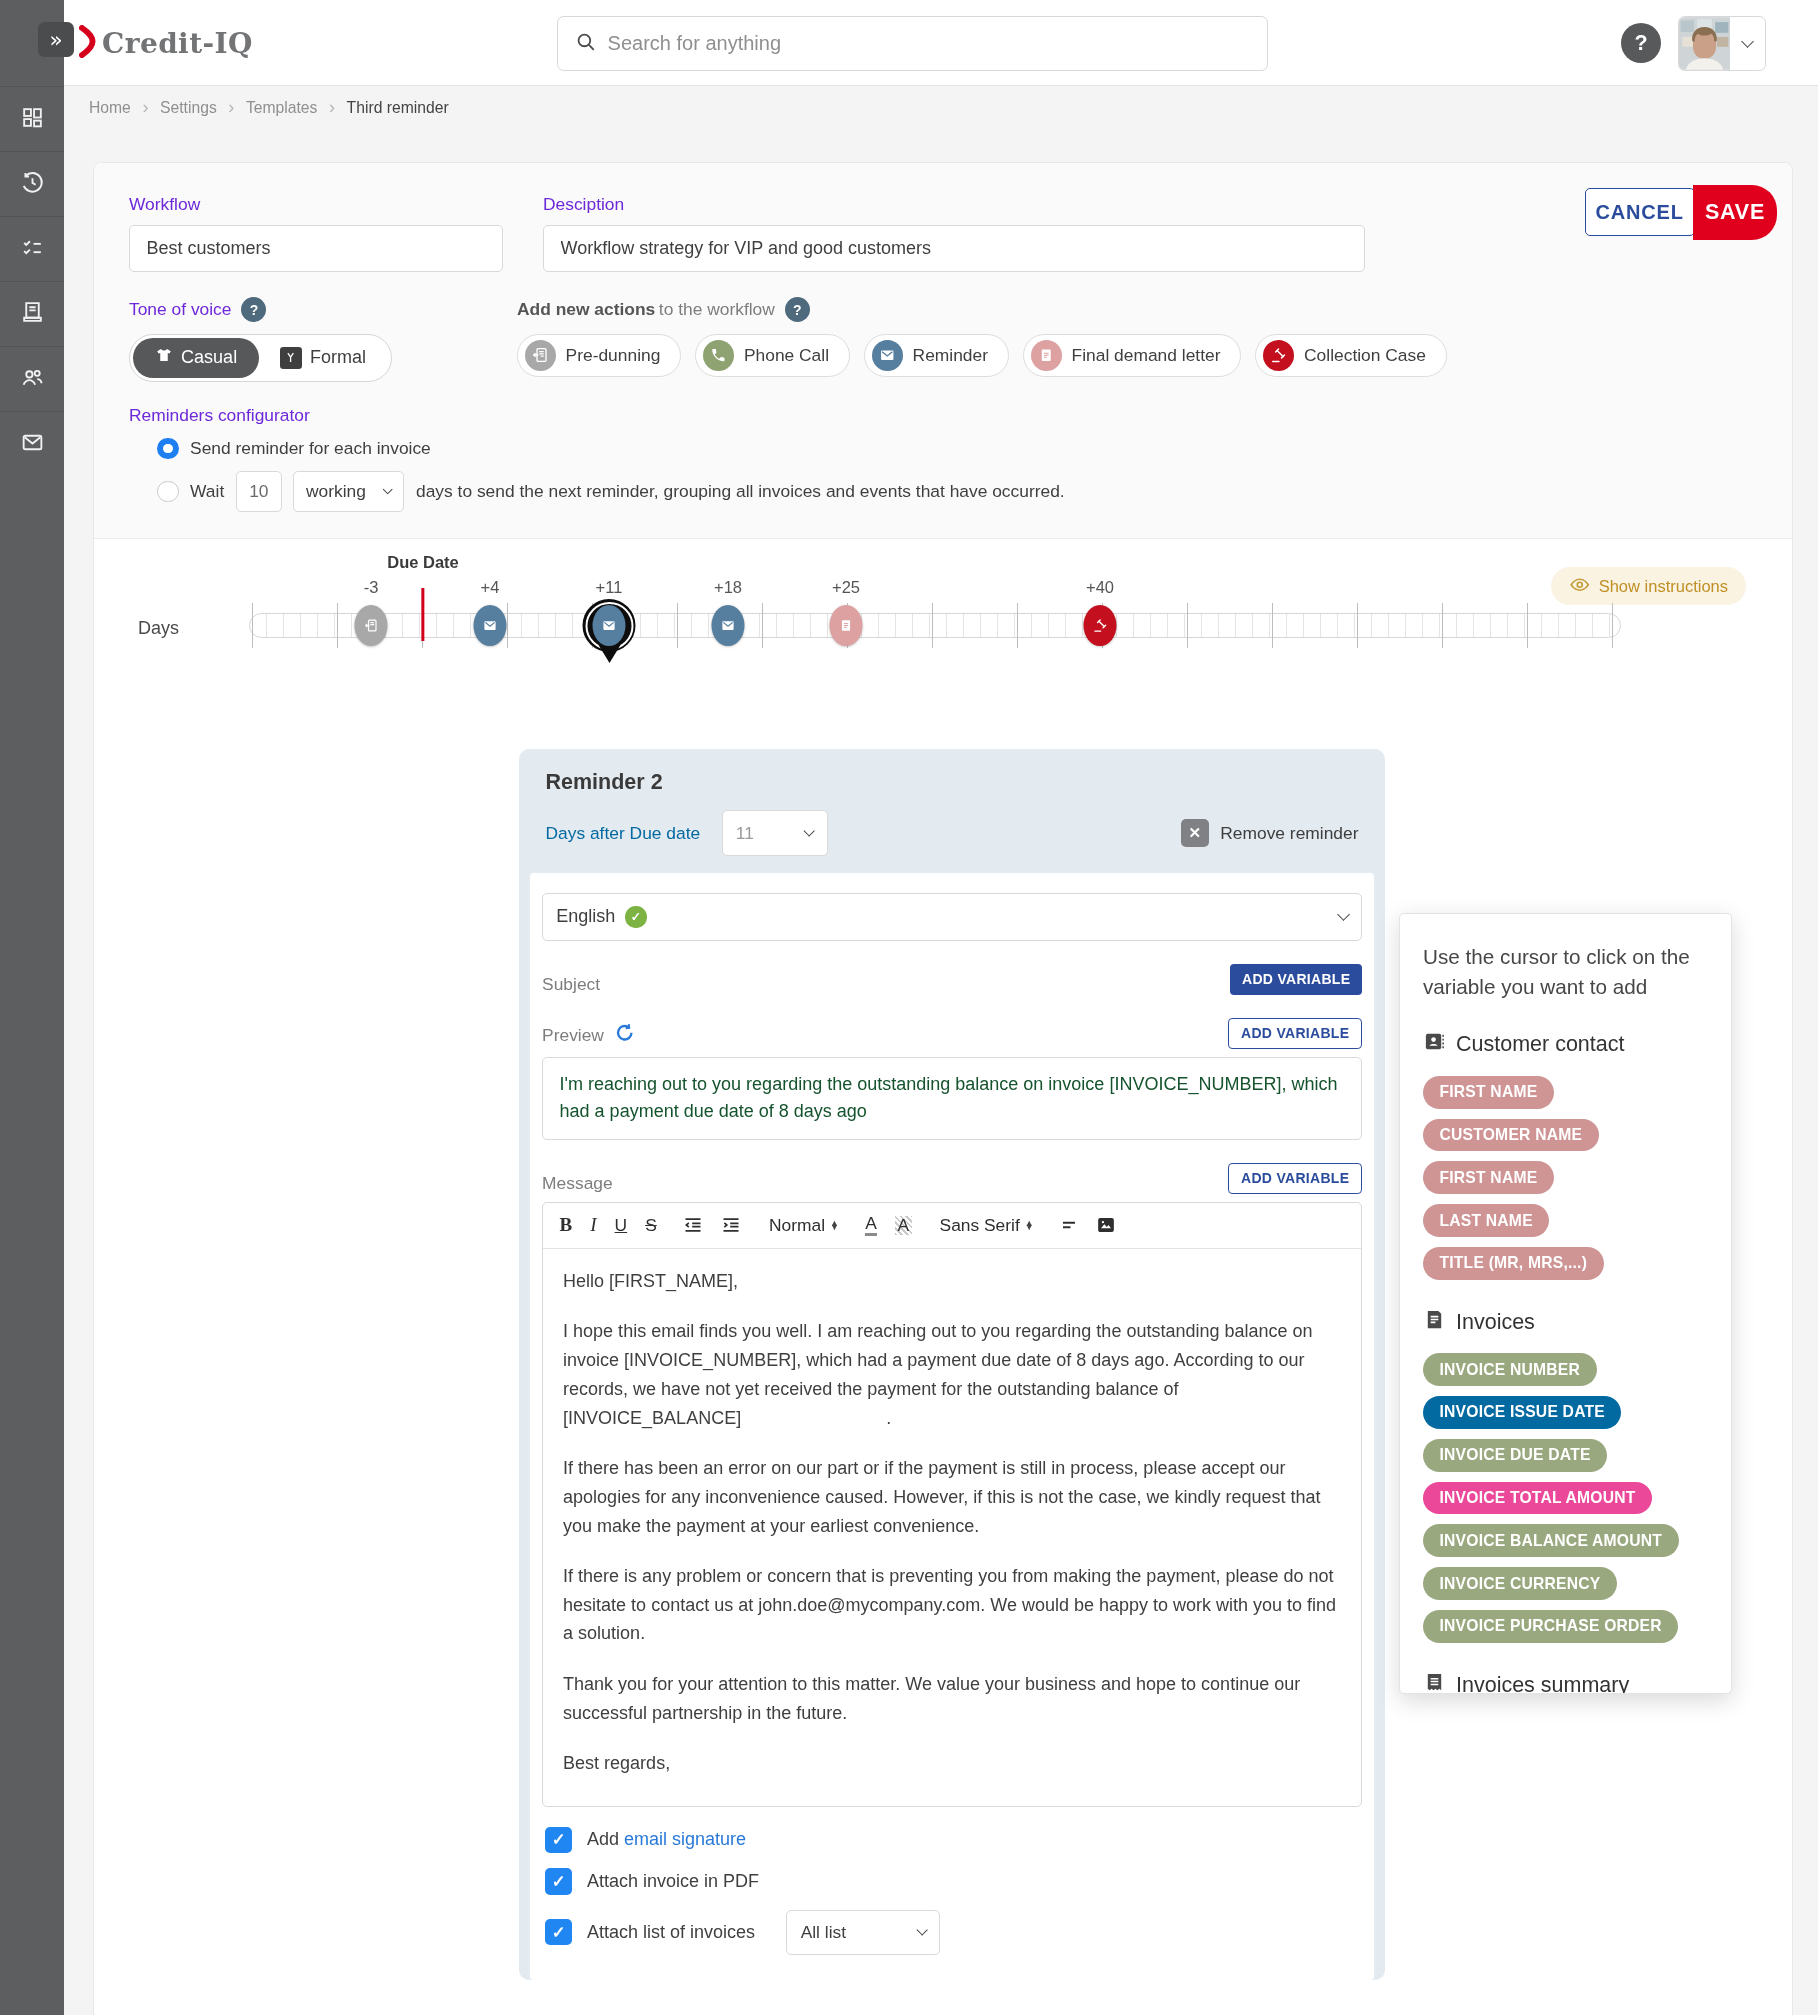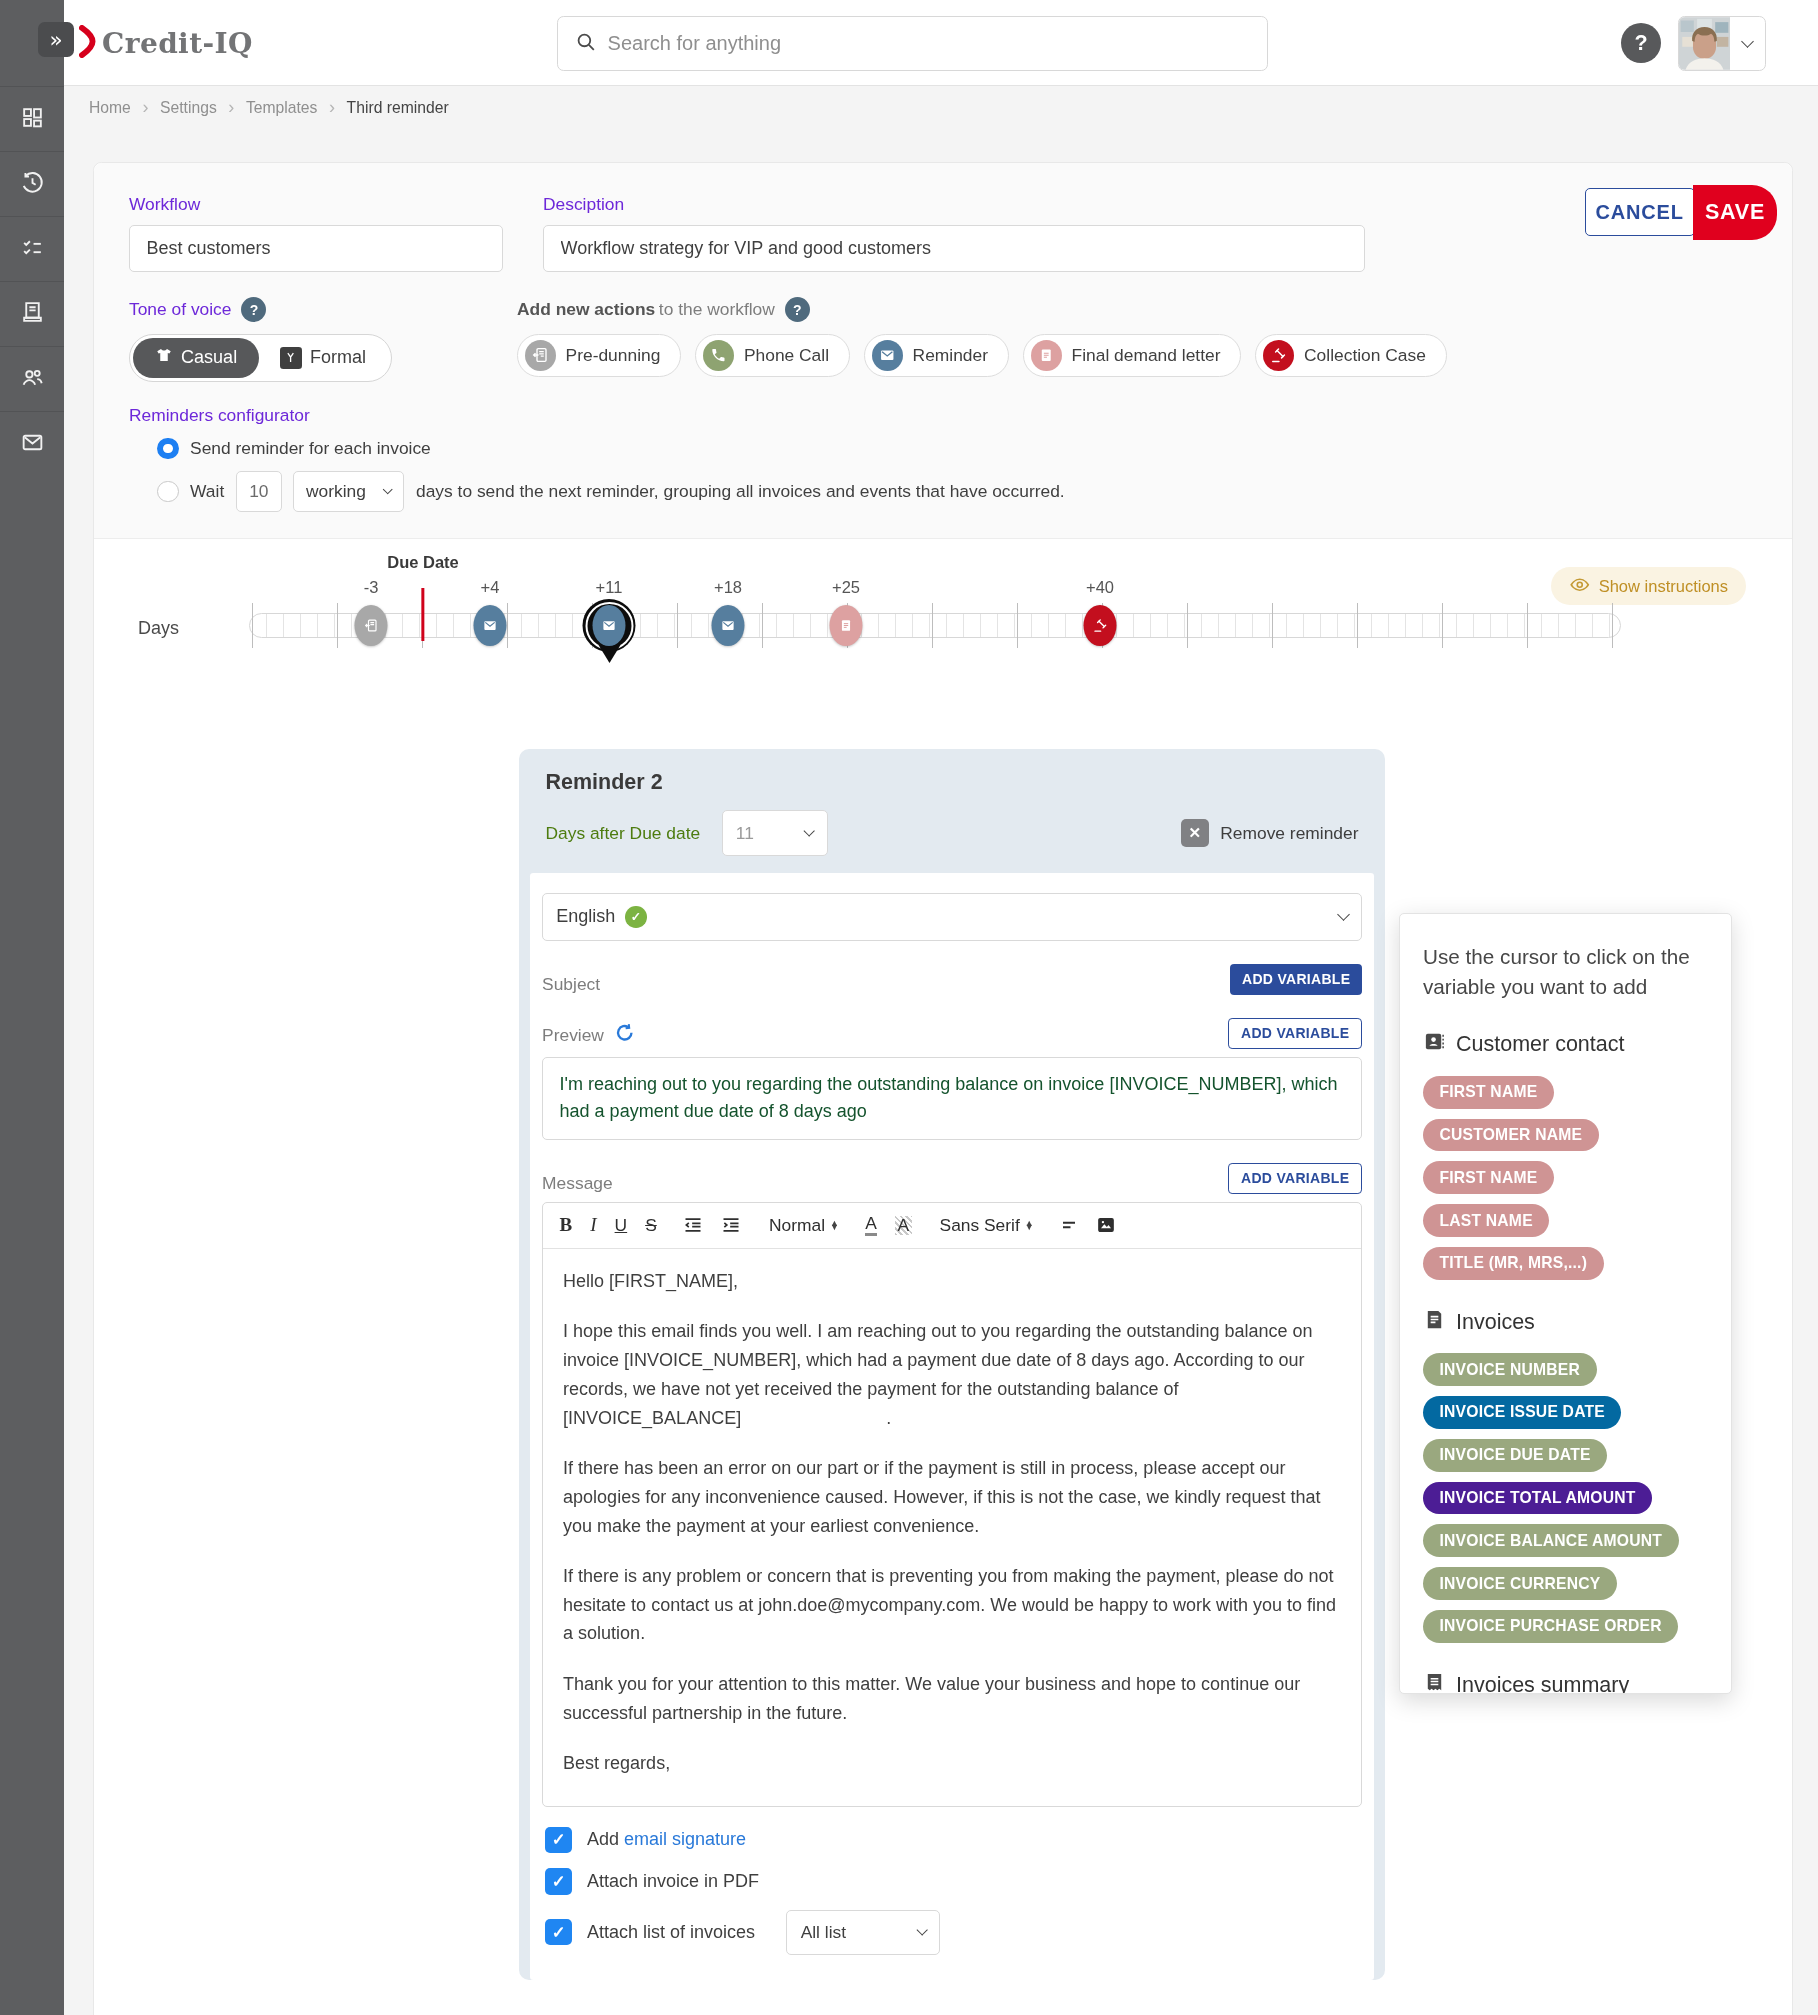--- a/index.html
+++ b/index.html
@@ -137,21 +137,21 @@
   .tl-pin::after { content:""; position:absolute; top:46px; left:50%; transform:translateX(-50%);
     border-left:11.6px solid transparent; border-right:11.6px solid transparent; border-top:18px solid #0d0d0d; }
   .tl-pin .tl-marker { position:relative; top:0; transform:none; }
 
   
   .editor-wrap { position:relative; padding:11.6px 0 66px 425px; }
   .reminder-panel { width:866px; background:#e3eaf0; border-radius:10px; }
   .rp-header { padding:21.5px 26.5px 16.5px; }
   .rp-title { font-size:21.5px; font-weight:600; color:#3a3a3a; }
   .rp-subrow { margin-top:15px; display:flex; align-items:center; }
-  .rp-subrow .sub-label { font-size:17.4px; color:#4d7c0f; }
+  .rp-subrow .sub-label { font-size:17.4px; color:#0369a1; }
   .select-box { background:#fff; border:0.8px solid #d9d9d9; border-radius:5px; display:flex; align-items:center; justify-content:space-between; padding:0 13.2px; cursor:pointer; }
   .days-after-select { width:106px; height:46px; margin-left:21.5px; font-size:17.4px; color:#9a9a9a; }
   .remove-btn { margin-left:auto; display:flex; align-items:center; gap:11.6px; background:none; border:none; font-size:17.4px; color:#3e3e3e; cursor:pointer; font-family:inherit; }
   .x-ic { width:28px; height:28px; background:#808184; border-radius:5px; color:#fff; font-size:15px; font-weight:bold; display:flex; align-items:center; justify-content:center; }
 
   .rp-body { margin:0 10.7px; background:#fff; border-radius:3.3px; padding:20px 12.4px 25px; }
   .lang-select { height:48px; font-size:18px; color:#3e3e3e; }
   .lang-left { display:flex; align-items:center; gap:10px; }
   .check-badge { width:21.5px; height:21.5px; border-radius:50%; background:#7cb342; color:#fff; font-size:12.4px; font-weight:bold; display:flex; align-items:center; justify-content:center; }
 
@@ -681,21 +681,21 @@
                     <path d="M5 3h11l3 3v15H5z" fill="#4a4a4a"></path>
                     <path d="M8 9h8M8 12h8M8 15h5" stroke="#fff" stroke-width="1.6"></path>
                   </svg>
               </span>
               <span>Invoices</span>
             </div>
             <div class="pill-list">
               <button class="var-pill" style="background-color: rgb(154, 168, 127);">INVOICE NUMBER</button>
               <button class="var-pill" style="background-color: #0369a1;">INVOICE ISSUE DATE</button>
               <button class="var-pill" style="background-color: rgb(154, 168, 127);">INVOICE DUE DATE</button>
-              <button class="var-pill" style="background-color: #4c1d95;">INVOICE TOTAL AMOUNT</button>
+              <button class="var-pill" style="background-color: #ec4899;">INVOICE TOTAL AMOUNT</button>
               <button class="var-pill" style="background-color: rgb(154, 168, 127);">INVOICE BALANCE AMOUNT</button>
               <button class="var-pill" style="background-color: rgb(154, 168, 127);">INVOICE CURRENCY</button>
               <button class="var-pill" style="background-color: rgb(154, 168, 127);">INVOICE PURCHASE ORDER</button>
             </div>
 
             <div class="vars-section-title">
               <span>
                 <svg width="23" height="23" viewBox="0 0 24 24">
                     <path d="M5 3h14v17l-2-1.4L15 20l-2-1.4L11 20l-2-1.4L7 20l-2-1.4z" fill="#4a4a4a"></path>
                     <path d="M8 8h8M8 11h8M8 14h8" stroke="#fff" stroke-width="1.6"></path>

